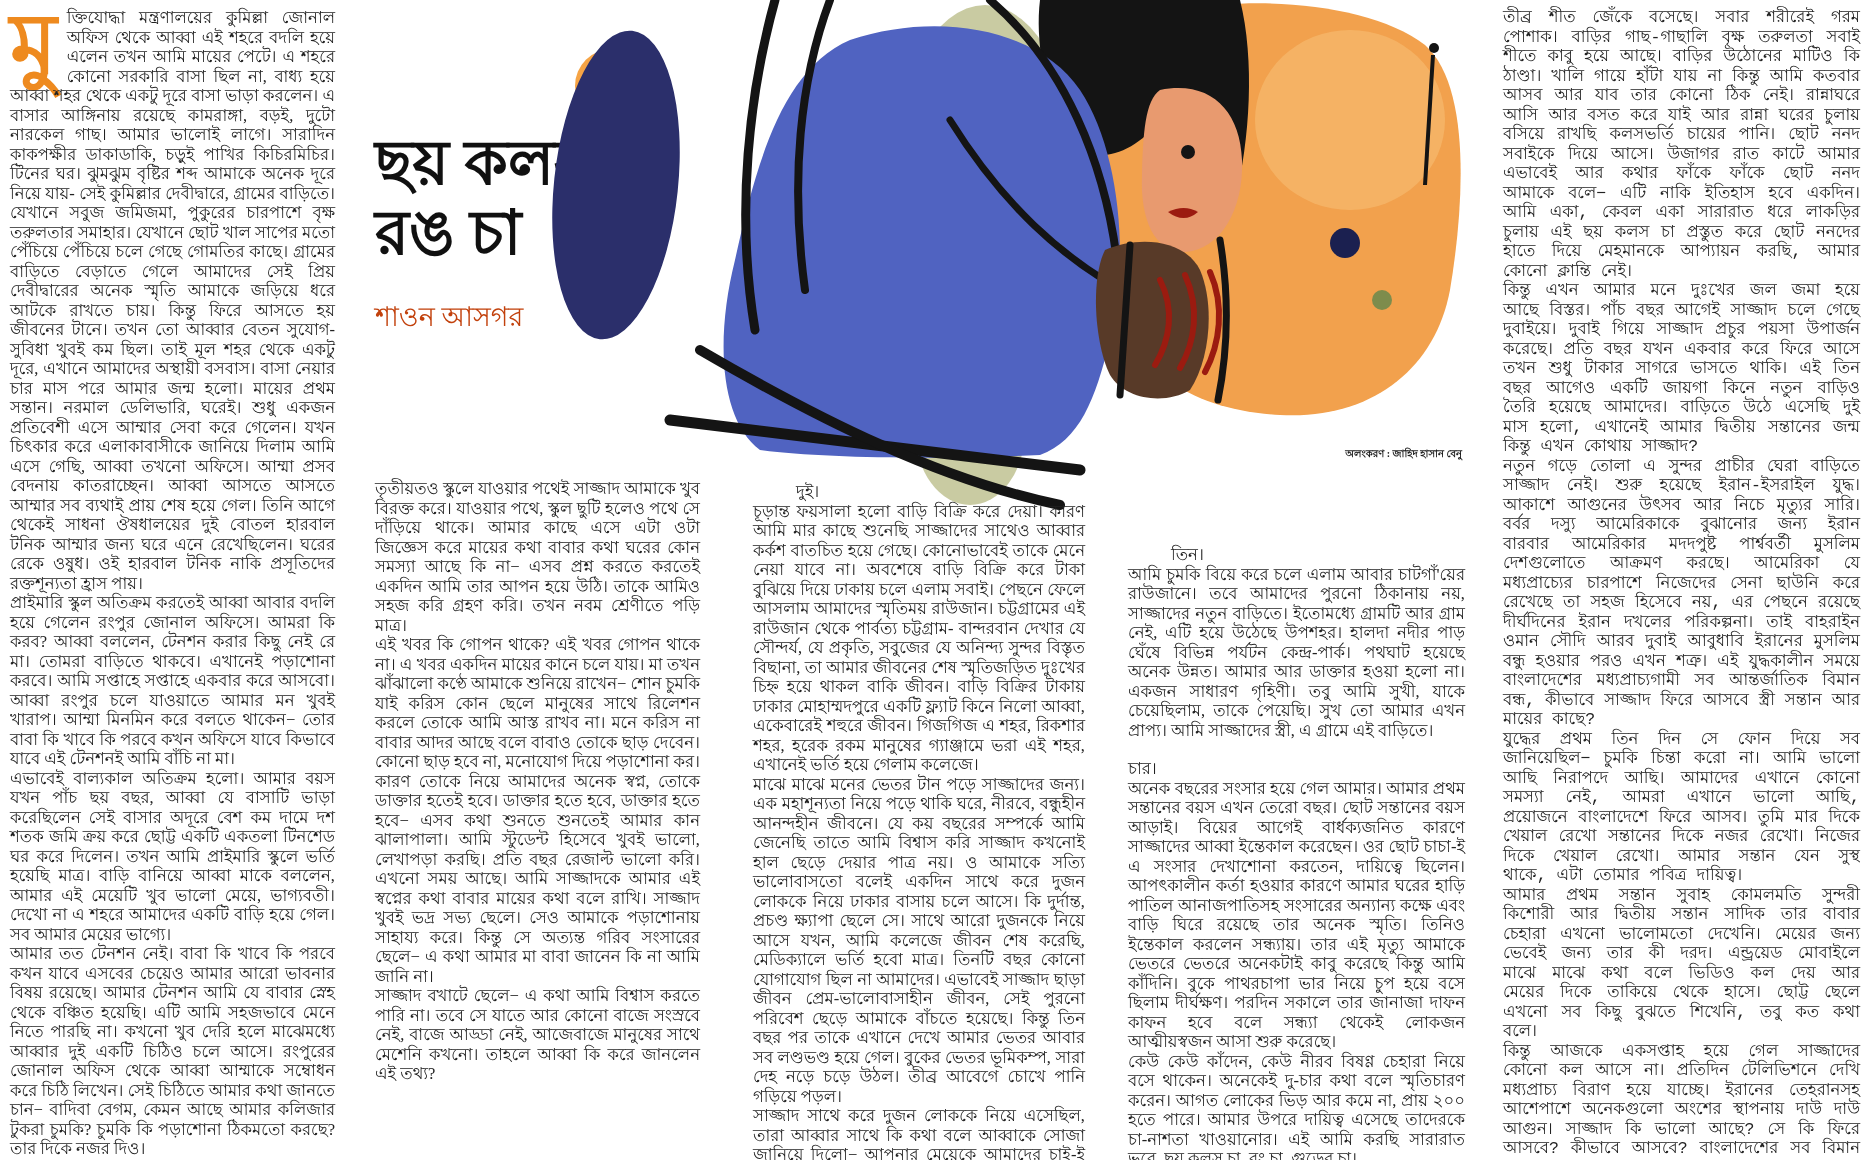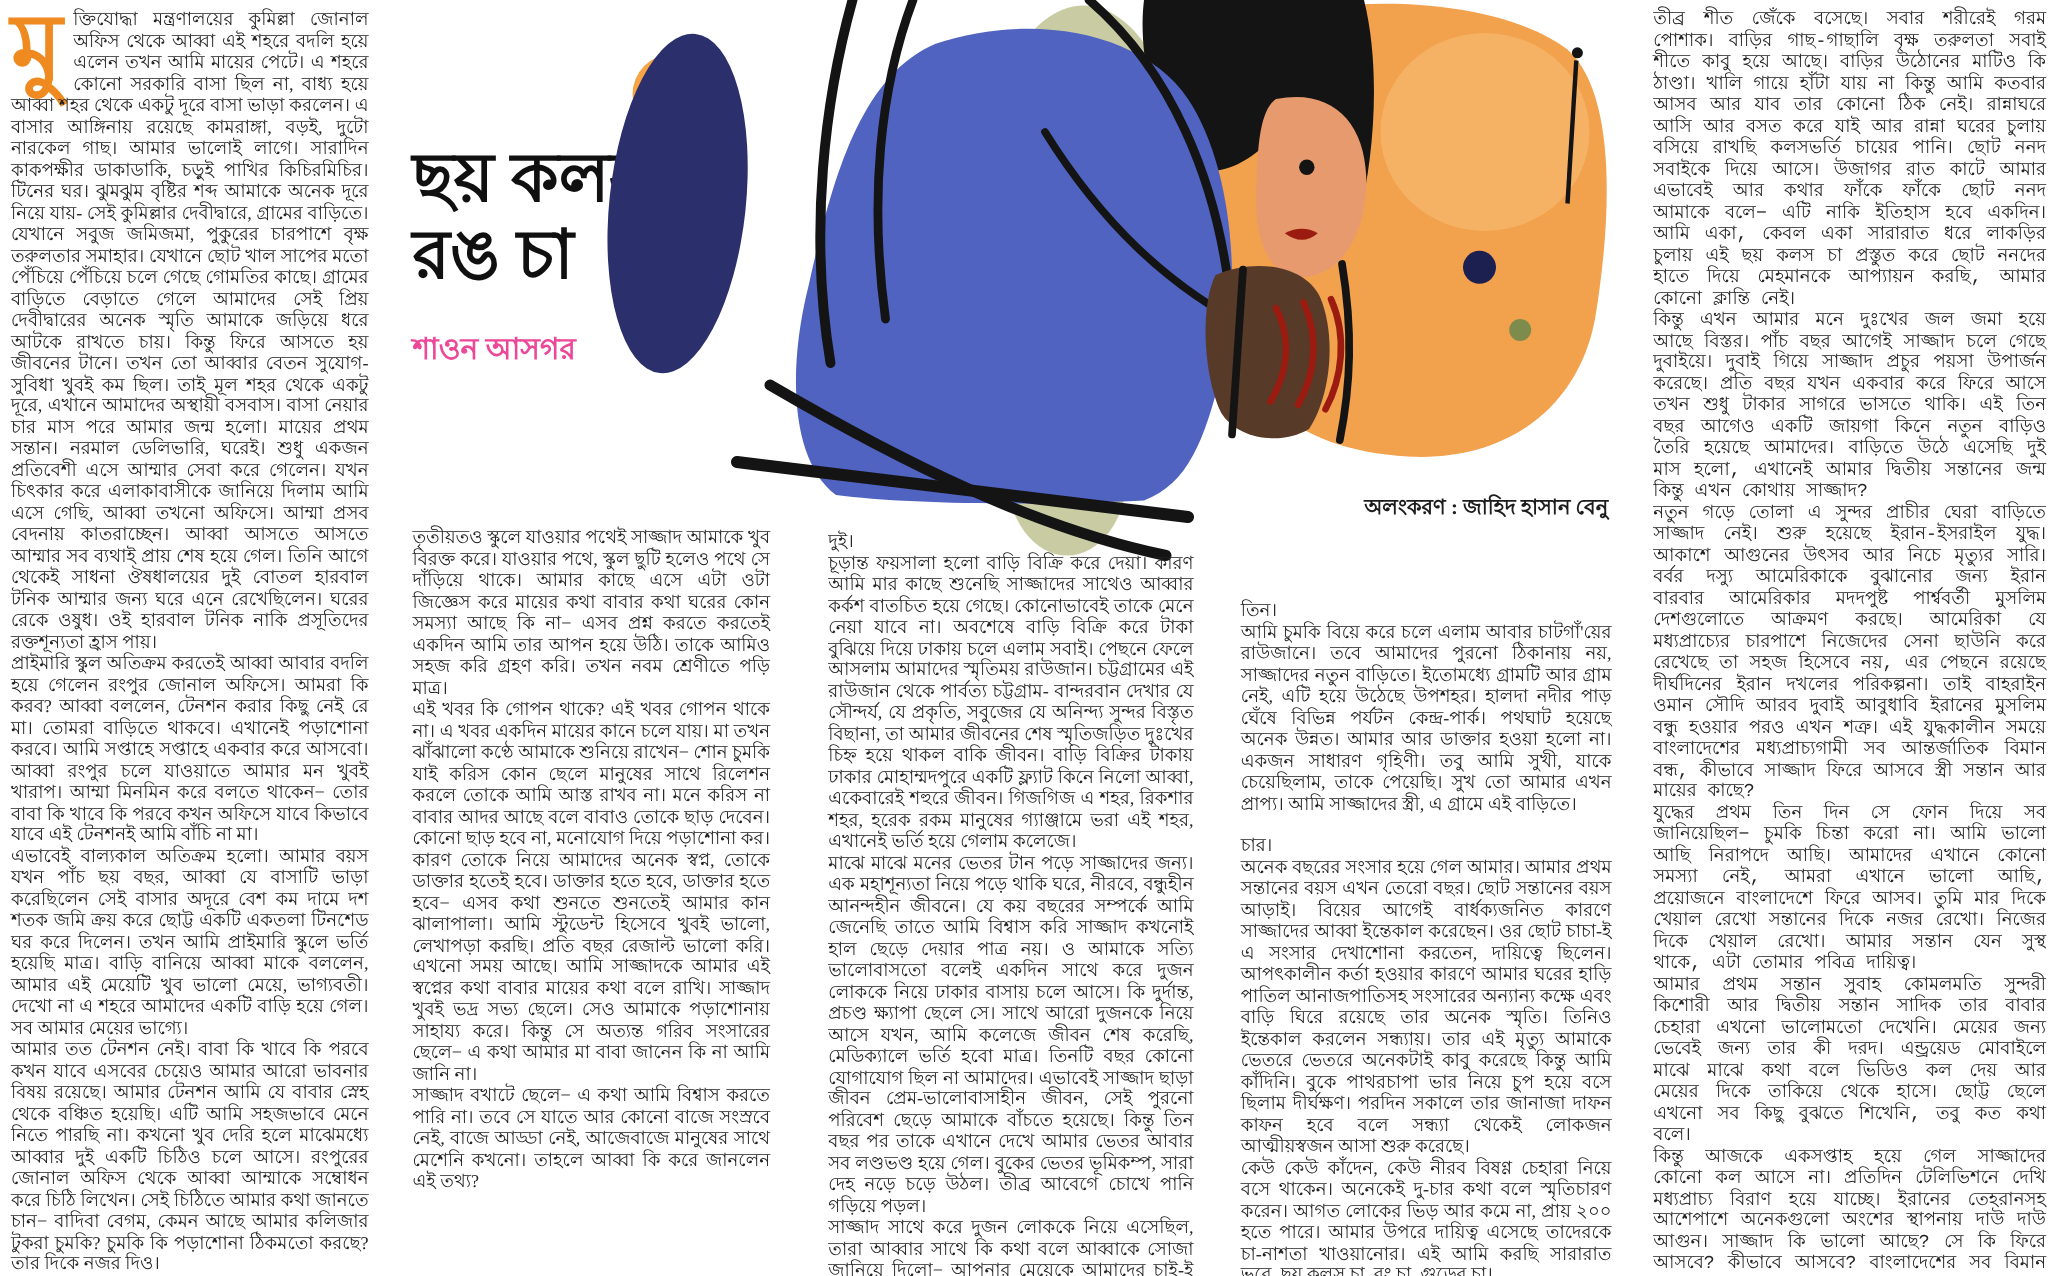--- a/index.html
+++ b/index.html
@@ -2,29 +2,29 @@
 <html><head>
 <meta charset="utf-8">
 <style>
   html,body{margin:0;padding:0;background:#ffffff;}
   body{width:1867px;height:1160px;position:relative;overflow:hidden;
        font-family:"Liberation Serif", serif;color:#1a1a1a;}
   .page{position:absolute;inset:0;background:#fff;}
   .col{position:absolute;font-size:16.5px;line-height:19.5px;text-align:justify;color:#222;}
   .col p{margin:0;}
   .col p.marker{margin-top:19px;text-align:left;}
-  .col p.marker:first-child{margin-top:0;}
+  .col p.marker:first-child{margin-top:0;margin-left:43px;}
   .dropcap{float:left;font-size:84px;line-height:66px;padding:4px 10px 0 0;
            color:#ee8a1f;font-weight:bold;}
   .title-block{position:absolute;left:375px;top:128px;width:330px;}
   .headline{font-size:62px;line-height:1.13;font-weight:600;color:#101010;
             letter-spacing:0;margin:0;}
-  .byline{font-size:27px;font-weight:700;color:#ec4899;margin-top:28px;}
+  .byline{font-size:27px;font-weight:400;color:#c2410c;margin-top:28px;}
   .caption{position:absolute;left:1150px;top:446px;width:312px;text-align:right;
-           font-size:19px;font-weight:bold;color:#1d1d1d;}
+           font-size:10px;font-weight:bold;color:#1d1d1d;}
   .illustration{position:absolute;left:520px;top:0px;width:950px;height:512px;}
 </style>
 </head>
 <body>
 
 <div class="page">
 
   <div class="col" id="col-0" style="left:10px;top:8px;width:325px;height:1148px;">
       <p><span class="dropcap">মু</span>ক্তিযোদ্ধা মন্ত্রণালয়ের কুমিল্লা জোনাল অফিস থেকে আব্বা এই শহরে বদলি হয়ে এলেন তখন আমি মায়ের পেটে। এ শহরে কোনো সরকারি বাসা ছিল না, বাধ্য হয়ে আব্বা শহর থেকে একটু দূরে বাসা ভাড়া করলেন। এ বাসার আঙ্গিনায় রয়েছে কামরাঙ্গা, বড়ই, দুটো নারকেল গাছ। আমার ভালোই লাগে। সারাদিন কাকপক্ষীর ডাকাডাকি, চড়ুই পাখির কিচিরমিচির। টিনের ঘর। ঝুমঝুম বৃষ্টির শব্দ আমাকে অনেক দূরে নিয়ে যায়- সেই কুমিল্লার দেবীদ্বারে, গ্রামের বাড়িতে। যেখানে সবুজ জমিজমা, পুকুরের চারপাশে বৃক্ষ তরুলতার সমাহার। যেখানে ছোট খাল সাপের মতো পেঁচিয়ে পেঁচিয়ে চলে গেছে গোমতির কাছে। গ্রামের বাড়িতে বেড়াতে গেলে আমাদের সেই প্রিয় দেবীদ্বারের অনেক স্মৃতি আমাকে জড়িয়ে ধরে আটকে রাখতে চায়। কিন্তু ফিরে আসতে হয় জীবনের টানে। তখন তো আব্বার বেতন সুযোগ-সুবিধা খুবই কম ছিল। তাই মূল শহর থেকে একটু দূরে, এখানে আমাদের অস্থায়ী বসবাস। বাসা নেয়ার চার মাস পরে আমার জন্ম হলো। মায়ের প্রথম সন্তান। নরমাল ডেলিভারি, ঘরেই। শুধু একজন প্রতিবেশী এসে আম্মার সেবা করে গেলেন। যখন চিৎকার করে এলাকাবাসীকে জানিয়ে দিলাম আমি এসে গেছি, আব্বা তখনো অফিসে। আম্মা প্রসব বেদনায় কাতরাচ্ছেন। আব্বা আসতে আসতে আম্মার সব ব্যথাই প্রায় শেষ হয়ে গেল। তিনি আগে থেকেই সাধনা ঔষধালয়ের দুই বোতল হারবাল টনিক আম্মার জন্য ঘরে এনে রেখেছিলেন। ঘরের রেকে ওষুধ। ওই হারবাল টনিক নাকি প্রসূতিদের রক্তশূন্যতা হ্রাস পায়।</p>
       <p>প্রাইমারি স্কুল অতিক্রম করতেই আব্বা আবার বদলি হয়ে গেলেন রংপুর জোনাল অফিসে। আমরা কি করব? আব্বা বললেন, টেনশন করার কিছু নেই রে মা। তোমরা বাড়িতে থাকবে। এখানেই পড়াশোনা করবে। আমি সপ্তাহে সপ্তাহে একবার করে আসবো। আব্বা রংপুর চলে যাওয়াতে আমার মন খুবই খারাপ। আম্মা মিনমিন করে বলতে থাকেন− তোর বাবা কি খাবে কি পরবে কখন অফিসে যাবে কিভাবে যাবে এই টেনশনই আমি বাঁচি না মা।</p>

